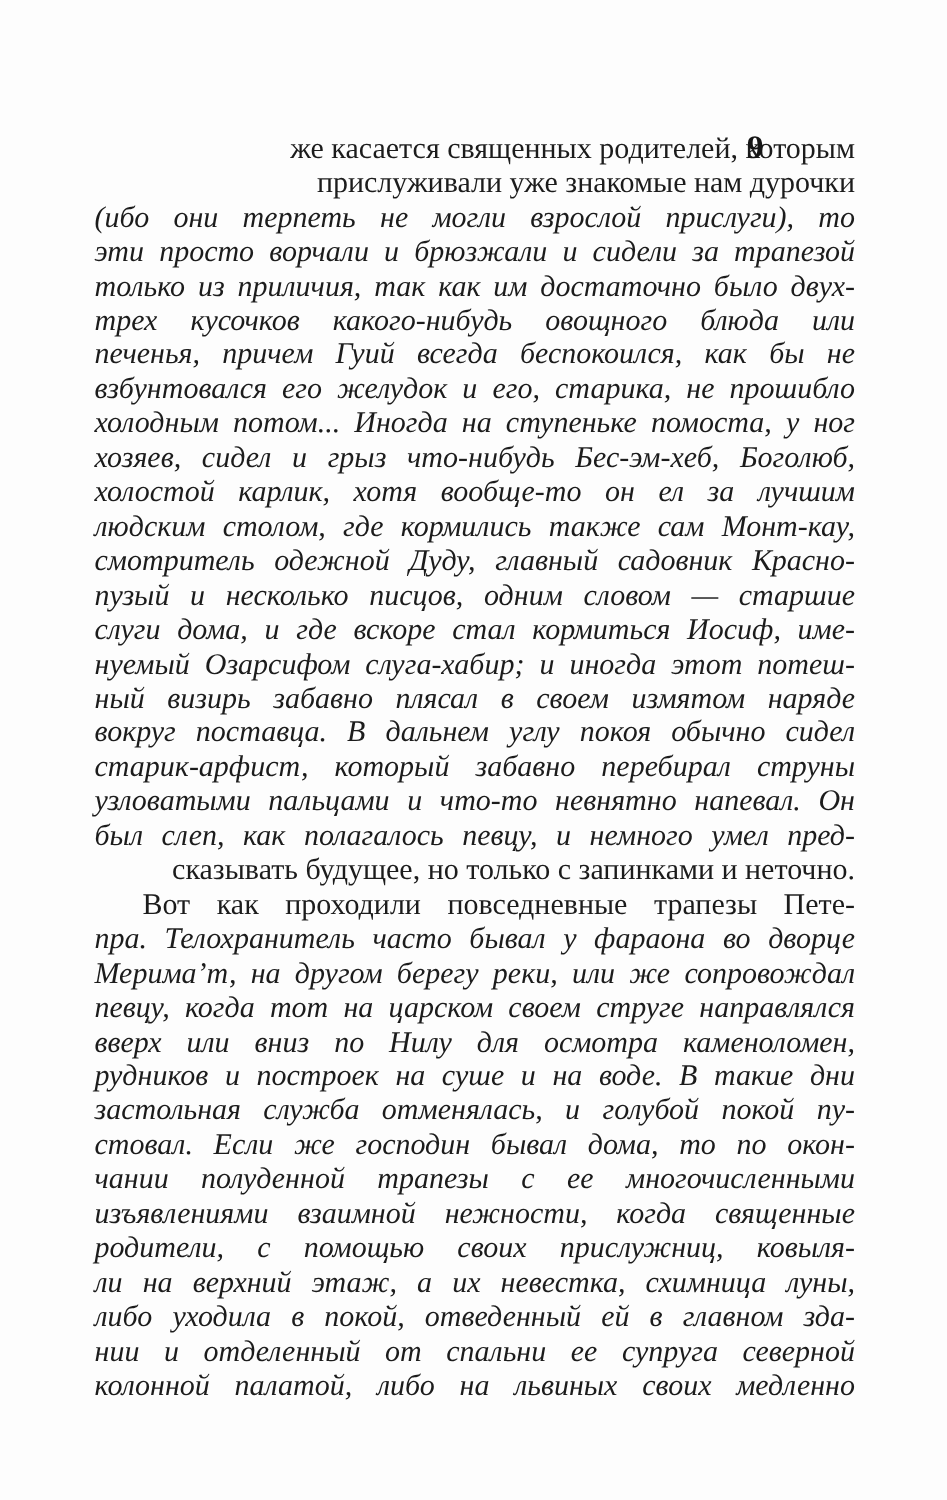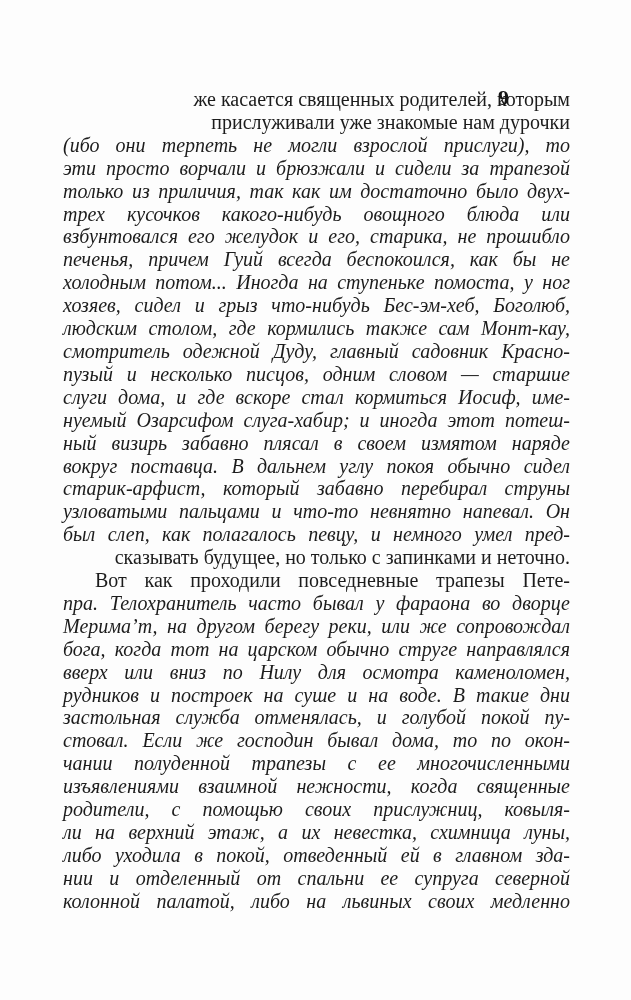--- a/index.html
+++ b/index.html
@@ -53,39 +53,40 @@
 
 <div class="page">
   <div class="page-num">9</div>
 
   <div class="line sl">же касается священных родителей, которым</div>
   <div class="line sl">прислуживали уже знакомые нам дурочки</div>
   <div class="line jl">(ибо они терпеть не могли взрослой прислуги), то</div>
   <div class="line jl">эти просто ворчали и брюзжали и сидели за трапезой</div>
   <div class="line jl">только из приличия, так как им достаточно было двух-</div>
   <div class="line jl">трех кусочков какого-нибудь овощного блюда или</div>
+  <div class="line jl">печенья, причем Гуий всегда беспокоился, как бы не</div>
   <div class="line jl">взбунтовался его желудок и его, старика, не прошибло</div>
-  <div class="line jl">печенья, причем Гуий всегда беспокоился, как бы не</div>
   <div class="line jl">холодным потом... Иногда на ступеньке помоста, у ног</div>
   <div class="line jl">хозяев, сидел и грыз что-нибудь Бес-эм-хеб, Боголюб,</div>
+  <div class="line jl">холостой карлик, хотя вообще-то он ел за лучшим</div>
   <div class="line jl">людским столом, где кормились также сам Монт-кау,</div>
   <div class="line jl">смотритель одежной Дуду, главный садовник Красно-</div>
   <div class="line jl">пузый и несколько писцов, одним словом — старшие</div>
   <div class="line jl">слуги дома, и где вскоре стал кормиться Иосиф, име-</div>
   <div class="line jl">нуемый Озарсифом слуга-хабир; и иногда этот потеш-</div>
   <div class="line jl">ный визирь забавно плясал в своем измятом наряде</div>
   <div class="line jl">вокруг поставца. В дальнем углу покоя обычно сидел</div>
   <div class="line jl">старик-арфист, который забавно перебирал струны</div>
   <div class="line jl">узловатыми пальцами и что-то невнятно напевал. Он</div>
   <div class="line jl">был слеп, как полагалось певцу, и немного умел пред-</div>
   <div class="line sl">сказывать будущее, но только с запинками и неточно.</div>
   <div class="line il">Вот как проходили повседневные трапезы Пете-</div>
   <div class="line jl">пра. Телохранитель часто бывал у фараона во дворце</div>
   <div class="line jl">Мерима’т, на другом берегу реки, или же сопровождал</div>
-  <div class="line jl">бога, когда тот на царском обычно струге направлялся</div>
+  <div class="line jl">певцу, когда тот на царском своем струге направлялся</div>
   <div class="line jl">вверх или вниз по Нилу для осмотра каменоломен,</div>
   <div class="line jl">рудников и построек на суше и на воде. В такие дни</div>
   <div class="line jl">застольная служба отменялась, и голубой покой пу-</div>
   <div class="line jl">стовал. Если же господин бывал дома, то по окон-</div>
   <div class="line jl">чании полуденной трапезы с ее многочисленными</div>
   <div class="line jl">изъявлениями взаимной нежности, когда священные</div>
   <div class="line jl">родители, с помощью своих прислужниц, ковыля-</div>
   <div class="line jl">ли на верхний этаж, а их невестка, схимница луны,</div>
   <div class="line jl">либо уходила в покой, отведенный ей в главном зда-</div>
   <div class="line jl">нии и отделенный от спальни ее супруга северной</div>

